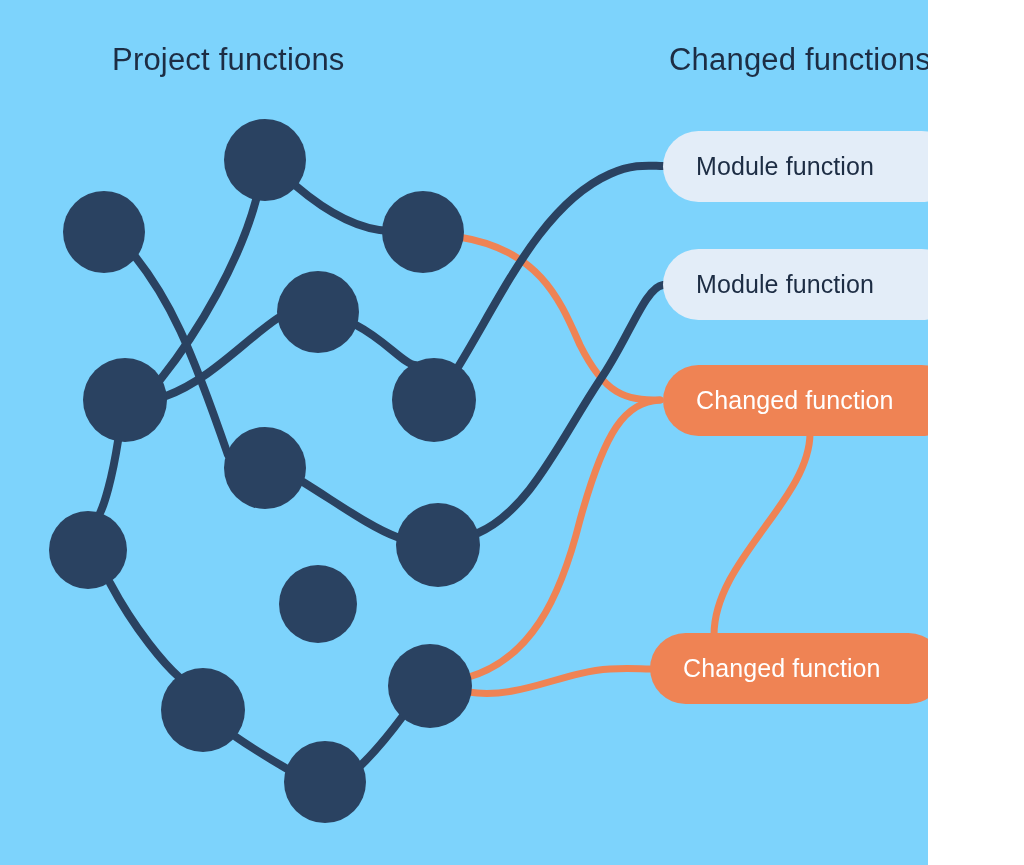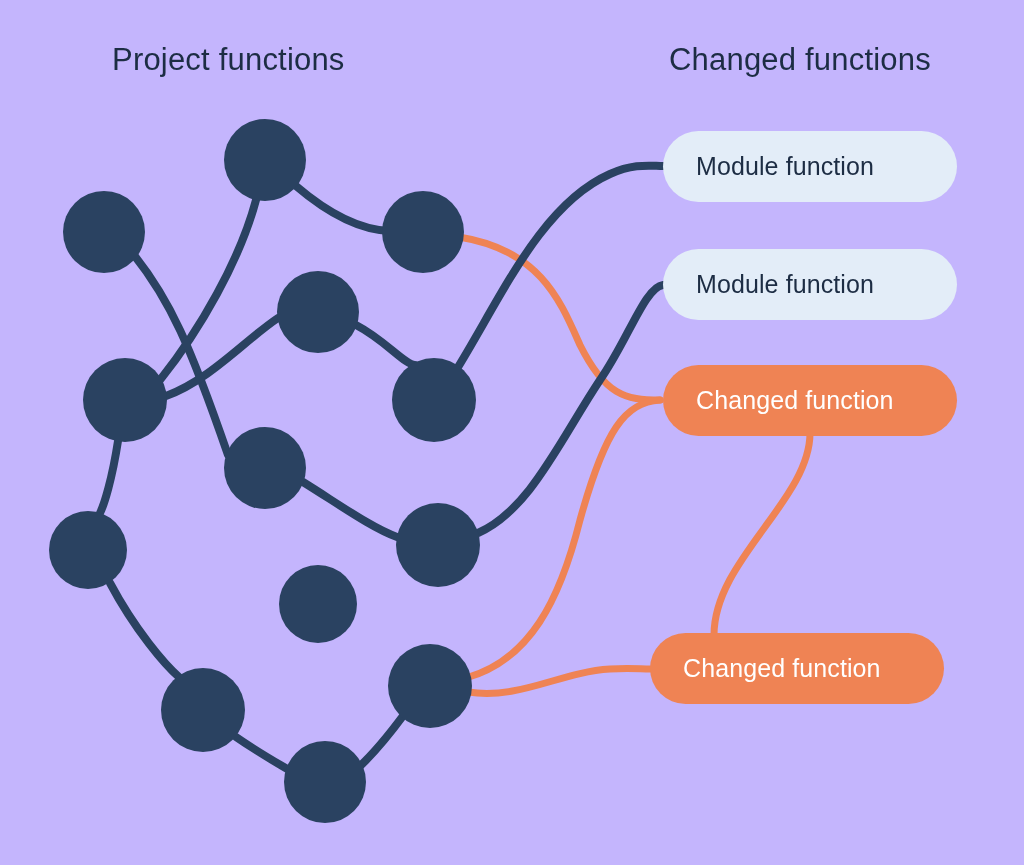--- a/index.html
+++ b/index.html
@@ -6,23 +6,23 @@
   html, body {
     margin: 0;
     padding: 0;
     background: #ffffff;
   }
   body {
     font-family: "Liberation Sans", sans-serif;
   }
   #canvas {
     position: relative;
-    width: 1024px;
+    width: 928px;
     height: 865px;
-    background: #c4b5fd;
+    background: #7dd3fc;
     overflow: hidden;
   }
   #graph-svg {
     position: absolute;
     left: 0;
     top: 0;
     width: 1024px;
     height: 865px;
   }
   .col-title {

